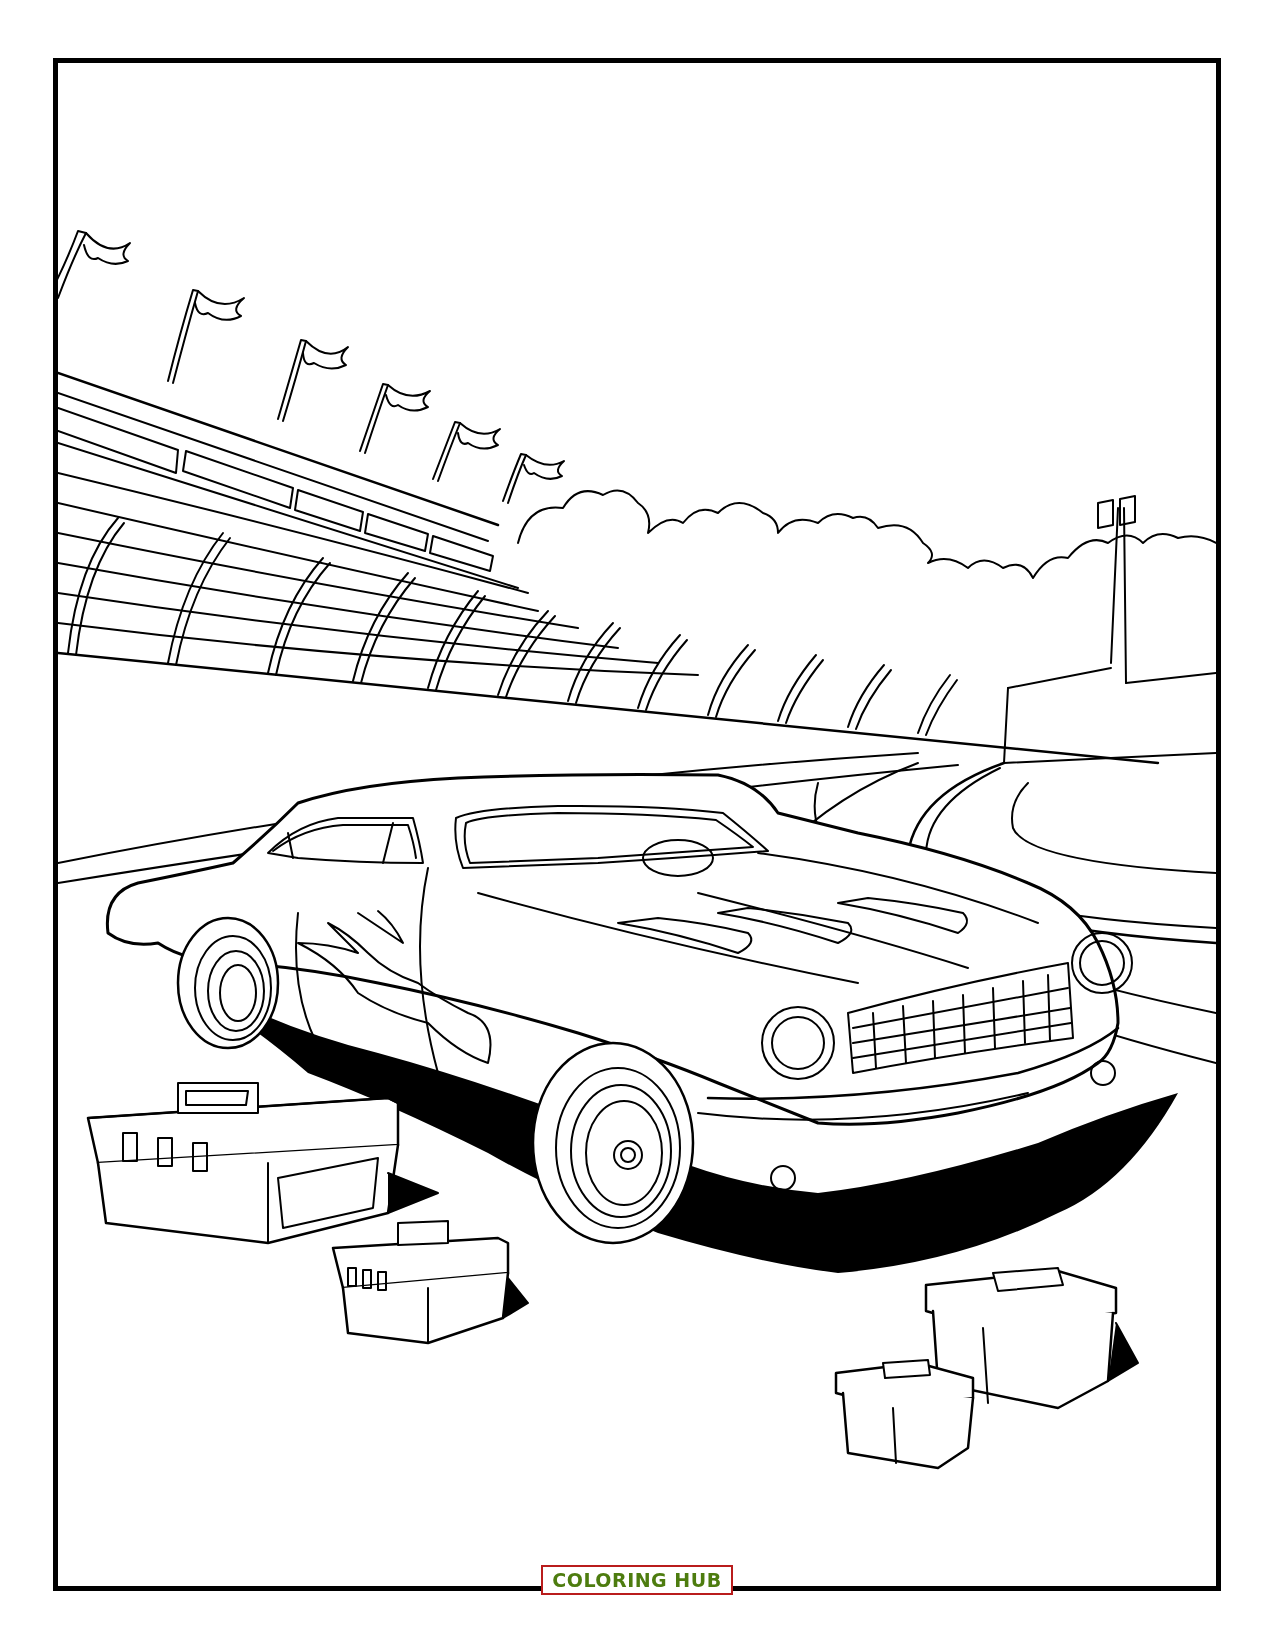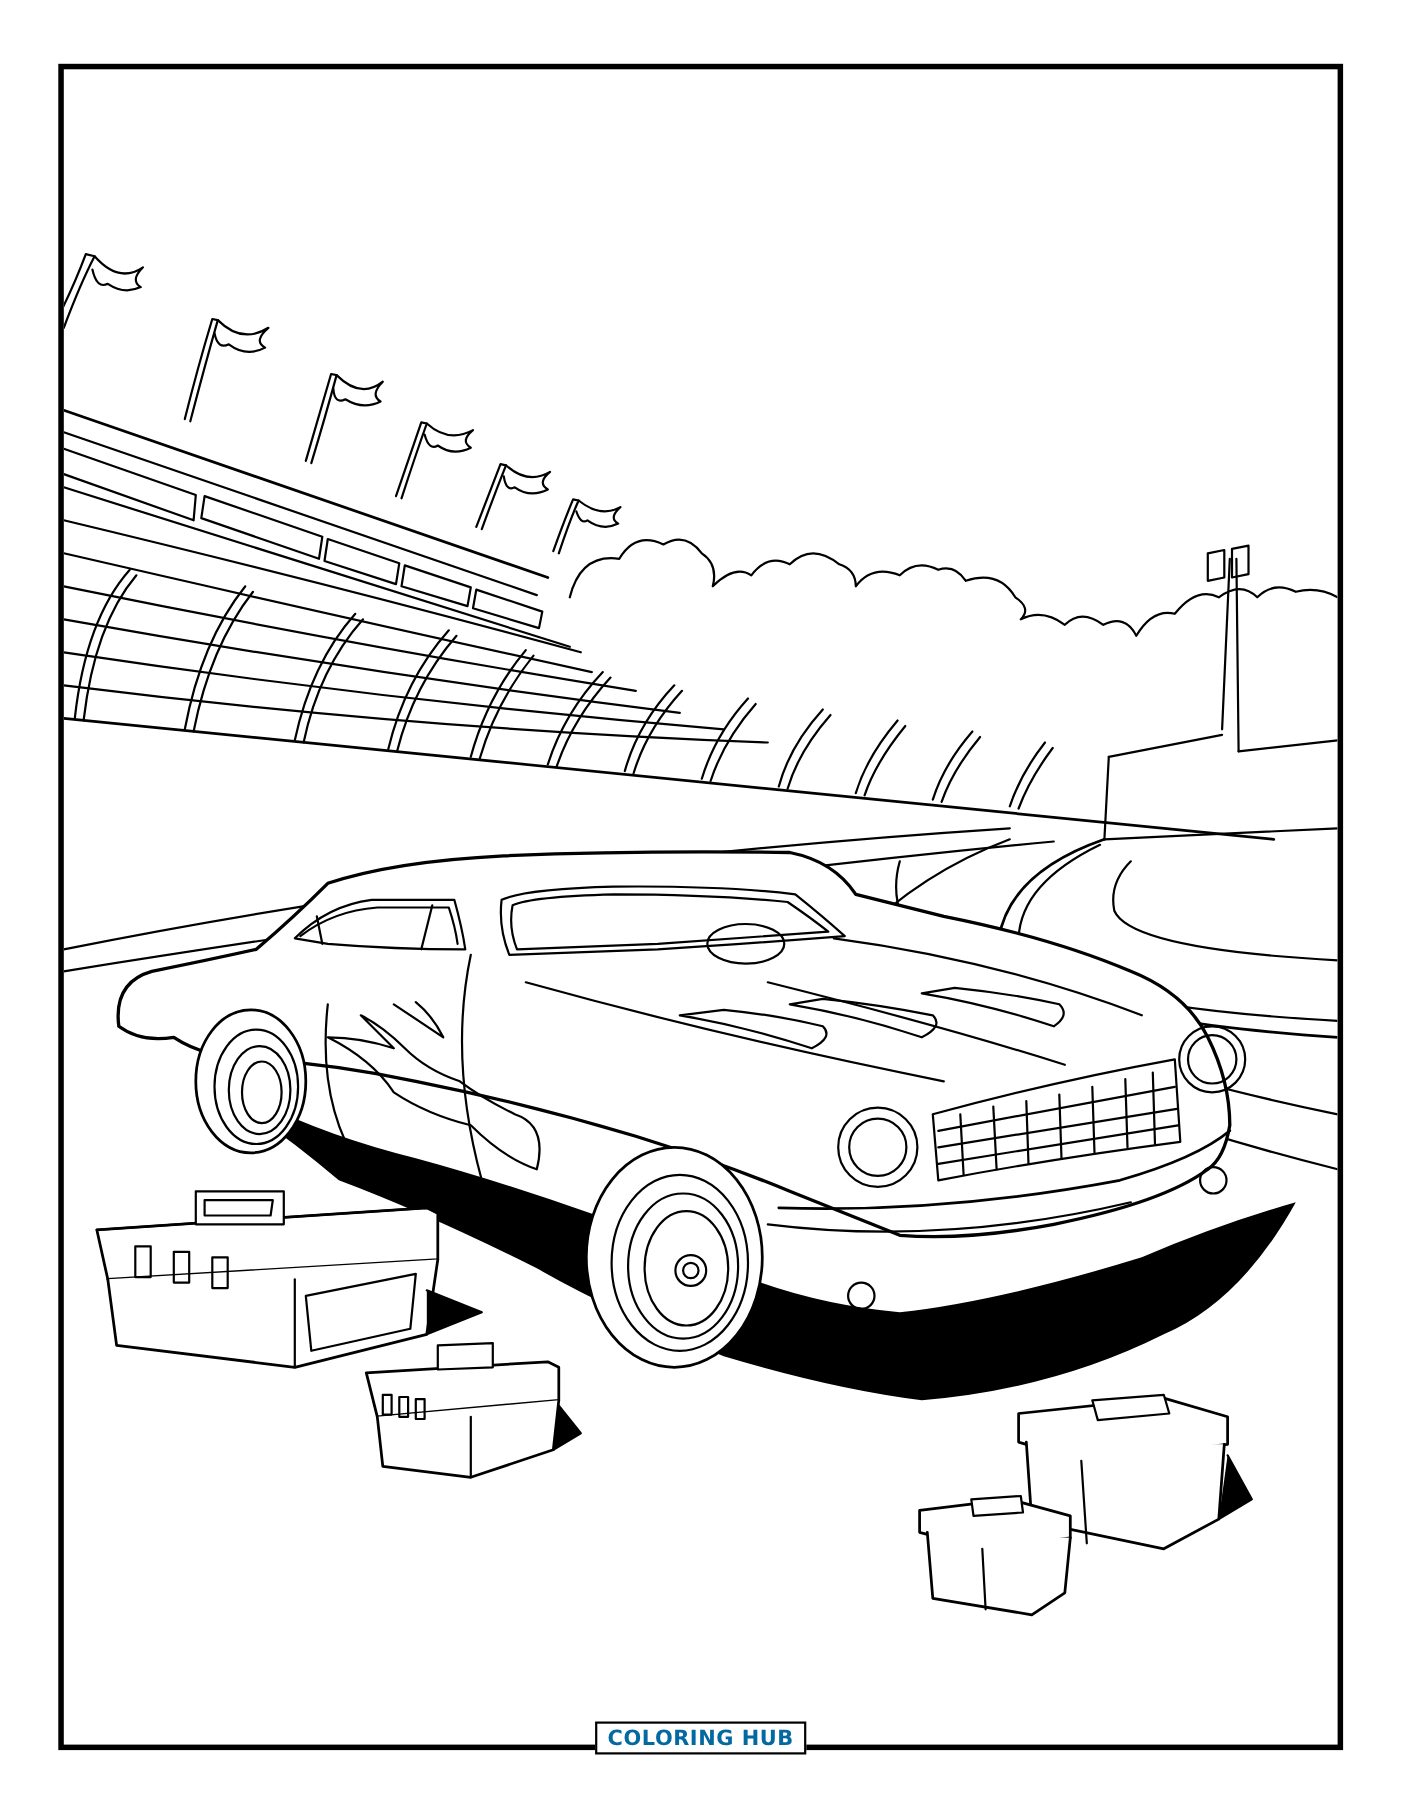--- a/index.html
+++ b/index.html
@@ -5,22 +5,22 @@
   html, body { margin: 0; padding: 0; background: #ffffff; }
   body { width: 1275px; height: 1650px; position: relative; overflow: hidden; font-family: "DejaVu Sans", sans-serif; }
   .frame {
     position: absolute; left: 53px; top: 58px; width: 1158px; height: 1523px;
     border: 5px solid #000; background: #fff; overflow: hidden;
   }
   .art { position: absolute; left: 0; top: 0; width: 1158px; height: 1523px; }
   .art * { vector-effect: non-scaling-stroke; }
   .logo {
     position: absolute; left: 541px; top: 1565px; height: 30px; padding: 0 8px;
-    background: #fff; border: 2px solid #000000; display: flex; align-items: center; justify-content: center;
-    font-family: "DejaVu Sans", sans-serif; font-weight: bold; font-size: 19px; letter-spacing: 0.5px; color: #0369a1;
+    background: #fff; border: 2px solid #b91c1c; display: flex; align-items: center; justify-content: center;
+    font-family: "DejaVu Sans", sans-serif; font-weight: bold; font-size: 19px; letter-spacing: 0.5px; color: #4d7c0f;
     box-sizing: border-box; width: 192px;
   }
 </style>
 </head>
 <body>
 
 <div class="frame">
   <svg class="art" viewBox="0 0 1158 1523" xmlns="http://www.w3.org/2000/svg" fill="none" stroke="#000" stroke-width="2" stroke-linejoin="round" stroke-linecap="round">
 
     <g>

